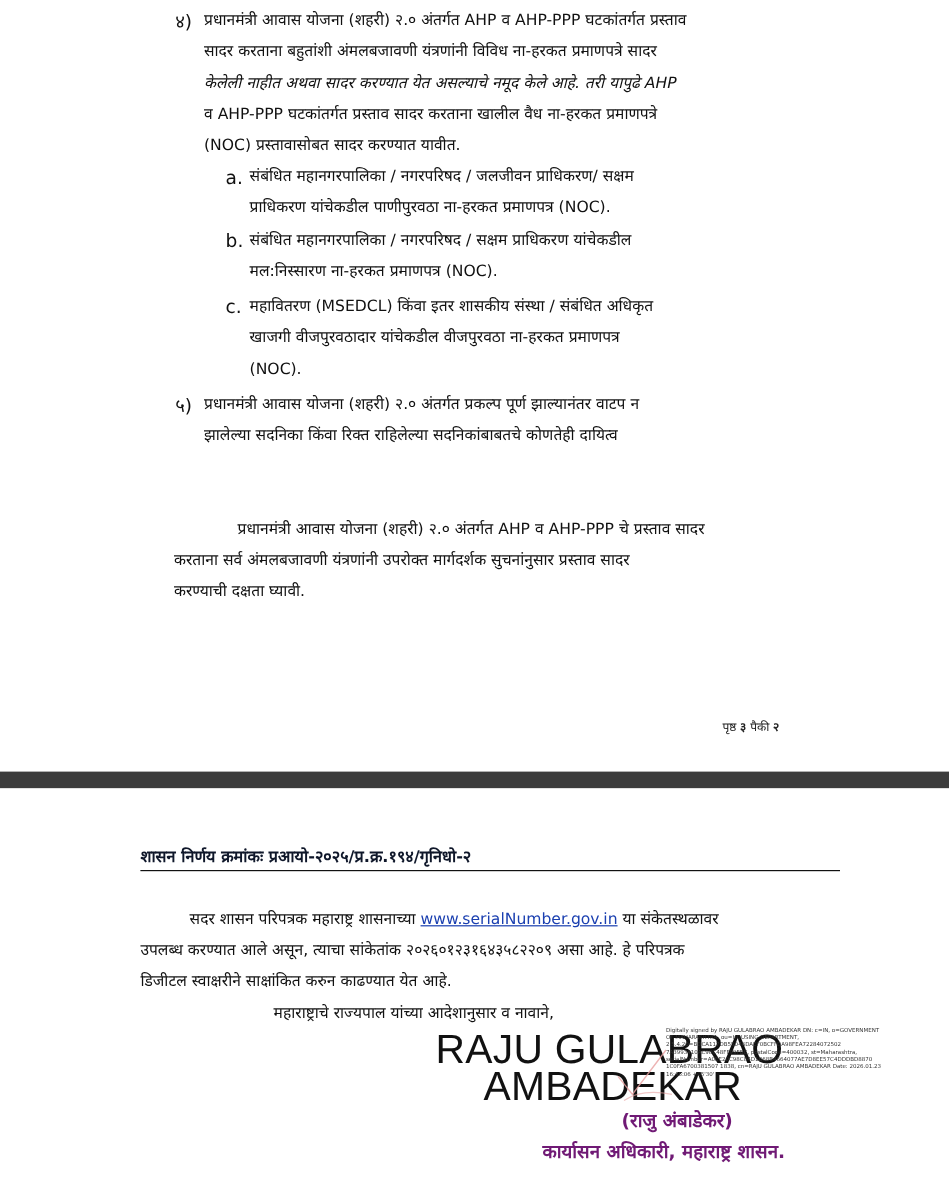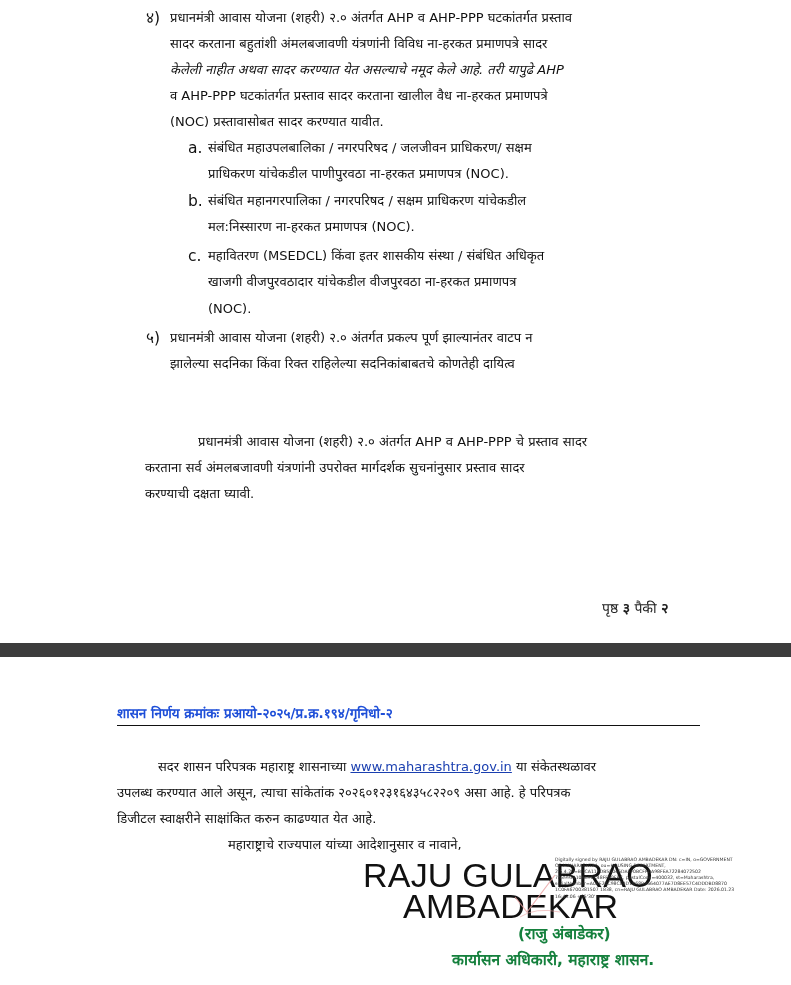--- a/index.html
+++ b/index.html
@@ -7,47 +7,47 @@
   body { font-family: "DejaVu Sans", "Liberation Sans", sans-serif; color: #111; position: relative; }
 
   .page { position: absolute; left: 0; width: 791px; background: #fff; }
   .page-top { top: 0; height: 643px; }
   .page-gap { position: absolute; left: 0; top: 643px; width: 791px; height: 14px; background: #3c3c3c; }
   .page-bottom { top: 657px; height: 328px; }
   .line { position: absolute; white-space: nowrap; font-size: 13px; line-height: 26px; color: #111; }
 
   .item-num { position: absolute; font-size: 15.5px; line-height: 26px; }
 
-  .page-number { position: absolute; font-size: 14px; color: #222; }
+  .page-number { position: absolute; font-size: 10px; color: #222; }
 
-  .gr-header { position: absolute; left: 117px; top: 47px; font-size: 13.5px; font-weight: bold; color: #1d4ed8; white-space: nowrap; }
+  .gr-header { position: absolute; left: 117px; top: 47px; font-size: 13.5px; font-weight: bold; color: #0f172a; white-space: nowrap; }
   .gr-underline { position: absolute; left: 117px; top: 68px; width: 583px; height: 0; border-top: 1.5px solid #111; }
 
   .link { color: #1a3fb0; text-decoration: underline; }
 
   .sig-name { position: absolute; font-family: "Liberation Sans", sans-serif; font-size: 34px; font-weight: normal; color: #111; letter-spacing: 0.2px; white-space: nowrap; }
   .sig-details { position: absolute; left: 555px; top: 200px; width: 185px; font-family: "DejaVu Sans", sans-serif; font-size: 4.6px; line-height: 6.1px; color: #333; }
   .sig-check { position: absolute; left: 505px; top: 210px; width: 60px; height: 55px; }
 
-  .bold-line { position: absolute; font-weight: bold; font-size: 15.5px; white-space: nowrap; color: #15803d; }
+  .bold-line { position: absolute; font-weight: bold; font-size: 15.5px; white-space: nowrap; color: #701a75; }
 </style>
 </head>
 <body>
 
 <div class="page page-top">
 
   <span class="item-num" style="left:146px; top:5px;">४)</span>
   <div class="line" style="left:170px; top:5px;">प्रधानमंत्री आवास योजना (शहरी) २.० अंतर्गत AHP व AHP-PPP  घटकांतर्गत प्रस्ताव</div>
   <div class="line" style="left:170px; top:31px;">सादर करताना बहुतांशी अंमलबजावणी यंत्रणांनी विविध ना-हरकत प्रमाणपत्रे सादर</div>
   <div class="line" style="left:170px; top:57px;font-style:italic;">केलेली नाहीत अथवा सादर करण्यात येत असल्याचे नमूद केले आहे. तरी यापुढे AHP</div>
   <div class="line" style="left:170px; top:83px;">व AHP-PPP  घटकांतर्गत प्रस्ताव सादर करताना खालील वैध ना-हरकत प्रमाणपत्रे</div>
   <div class="line" style="left:170px; top:109px;">(NOC) प्रस्तावासोबत सादर करण्यात यावीत.</div>
 
   <span class="item-num" style="left:188px; top:135px;">a.</span>
-  <div class="line" style="left:208px; top:135px;">संबंधित महाउपलबालिका / नगरपरिषद / जलजीवन प्राधिकरण/ सक्षम</div>
+  <div class="line" style="left:208px; top:135px;">संबंधित महानगरपालिका / नगरपरिषद / जलजीवन प्राधिकरण/ सक्षम</div>
   <div class="line" style="left:208px; top:161px;">प्राधिकरण यांचेकडील पाणीपुरवठा ना-हरकत प्रमाणपत्र (NOC).</div>
 
   <span class="item-num" style="left:188px; top:188px;">b.</span>
   <div class="line" style="left:208px; top:188px;">संबंधित महानगरपालिका / नगरपरिषद / सक्षम प्राधिकरण यांचेकडील</div>
   <div class="line" style="left:208px; top:214px;">मल:निस्सारण ना-हरकत प्रमाणपत्र (NOC).</div>
 
   <span class="item-num" style="left:188px; top:243px;">c.</span>
   <div class="line" style="left:208px; top:243px;">महावितरण (MSEDCL) किंवा इतर शासकीय संस्था / संबंधित अधिकृत</div>
   <div class="line" style="left:208px; top:269px;">खाजगी वीजपुरवठादार यांचेकडील वीजपुरवठा ना-हरकत प्रमाणपत्र</div>
   <div class="line" style="left:208px; top:296px;">(NOC).</div>
@@ -66,21 +66,21 @@
 </div>
 
 <div class="page-gap"></div>
 
 <div class="page page-bottom">
 
   <div class="gr-header">शासन निर्णय क्रमांकः प्रआयो-२०२५/प्र.क्र.१९४/गृनिधो-२</div>
   <div class="gr-underline"></div>
 
   <div class="line" style="left:158px; top:97px;">
-    <span>सदर शासन परिपत्रक महाराष्ट्र शासनाच्या </span><span class="link">www.maharashtra.gov.in</span><span>  या संकेतस्थळावर</span>
+    <span>सदर शासन परिपत्रक महाराष्ट्र शासनाच्या </span><span class="link">www.serialNumber.gov.in</span><span>  या संकेतस्थळावर</span>
   </div>
   <div class="line" style="left:117px; top:123px;">उपलब्ध करण्यात आले असून, त्याचा सांकेतांक २०२६०१२३१६४३५८२२०९ असा आहे. हे परिपत्रक</div>
   <div class="line" style="left:117px; top:149px;">डिजीटल स्वाक्षरीने साक्षांकित करुन काढण्यात येत आहे.</div>
 
   <div class="line" style="left:228px; top:175px;">महाराष्ट्राचे राज्यपाल यांच्या आदेशानुसार व नावाने,</div>
 
   <div class="sig-name" style="left:363px; top:199px;">RAJU GULABRAO</div>
   <div class="sig-name" style="left:363px; top:230px;margin-left:40px;">AMBADEKAR</div>
 
   <svg class="sig-check" viewBox="0 0 60 55">

